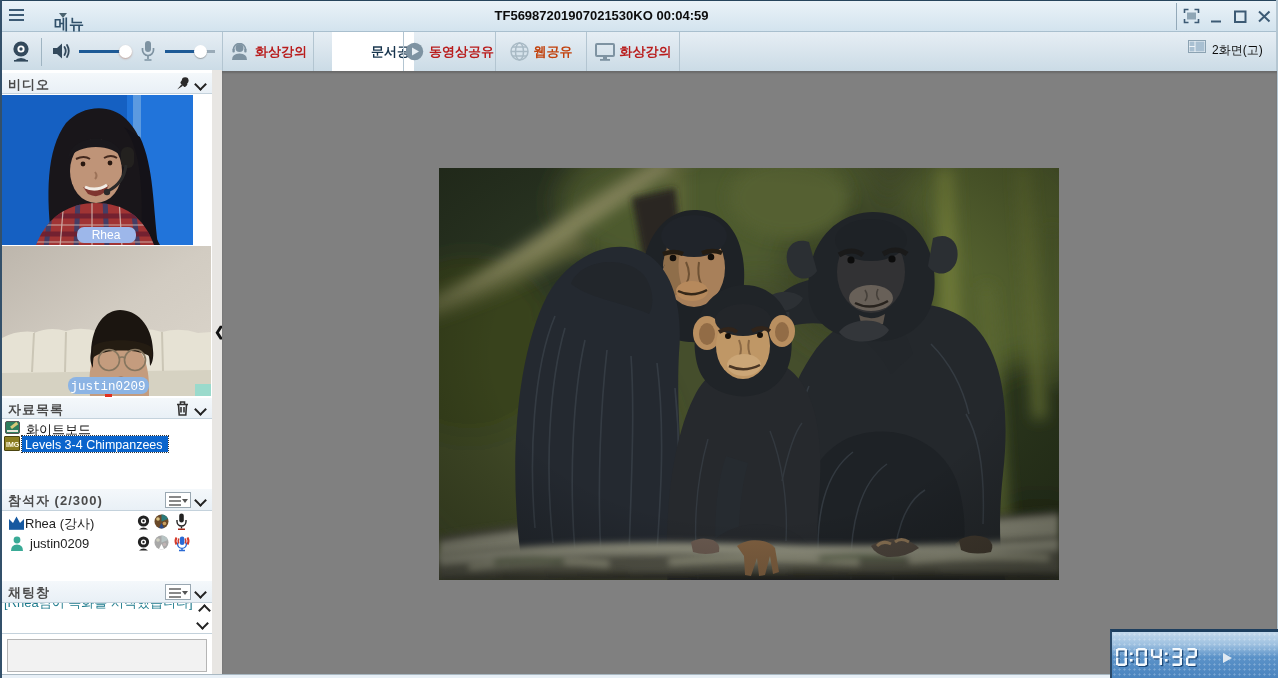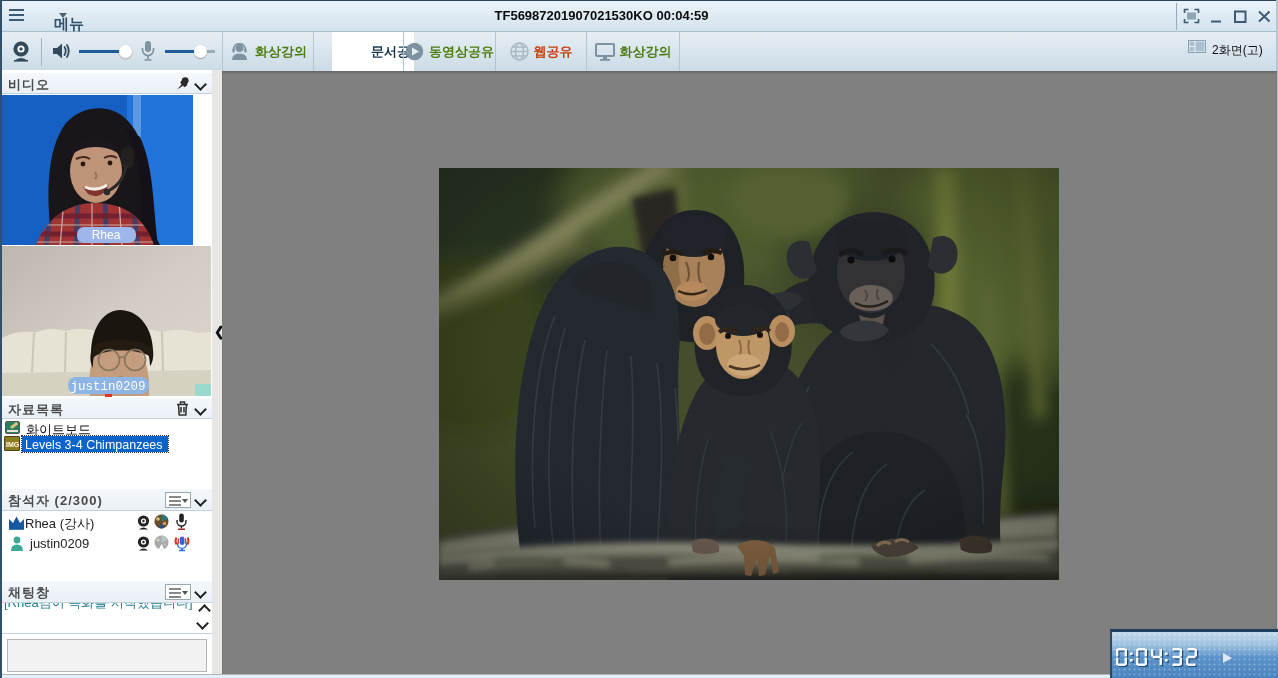--- a/index.html
+++ b/index.html
@@ -19,21 +19,21 @@
   #title { left:0px; top:8px; width:1203px; text-align:center; font-size:13px; font-weight:bold; color:#0c0c0c; letter-spacing:0px; }
   .winbtn { top:8px; color:#3c5a74; }
 
   
   #toolbar { left:0; top:32px; width:1278px; height:39px;
     background:linear-gradient(#e6eef4, #cbdbe6);
     border-left:1px solid #27455c; border-right:1px solid #27455c; }
   .vsep { position:absolute; top:5px; width:1px; height:28px; background:#9fb4c2; }
   .tabsep { position:absolute; top:32px; width:1px; height:39px; background:#b3c5d1; }
   .tab { position:absolute; top:32px; height:39px; display:flex; align-items:center; justify-content:center; gap:5px;
-    font-size:13px; font-weight:bold; color:#4d7c0f; white-space:nowrap; }
+    font-size:13px; font-weight:bold; color:#b91c1c; white-space:nowrap; }
   .tab.sel { background:#ffffff; color:#17344d; }
   .tab.dis { color:#c2410c; }
 
   
   #sidebar { left:1px; top:70px; width:212px; height:605px; background:#ffffff; }
   .phead { position:absolute; left:0; width:212px; height:21px; background:linear-gradient(#f4f8fb,#e9f0f6);
     border-bottom:1px solid #c4d2dc; font-size:13px; font-weight:bold; color:#4b4b4b; }
   .phead .t { position:absolute; left:8px; top:3px; letter-spacing:1px; }
   .chev { position:absolute; width:11px; height:11px; }
   .chev:before { content:""; position:absolute; left:0; top:2px; width:7px; height:7px; border-right:2.6px solid #222; border-bottom:2.6px solid #222; transform:rotate(45deg); }

